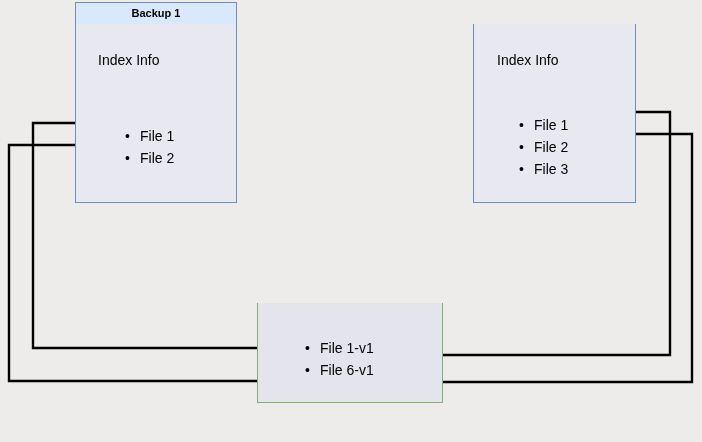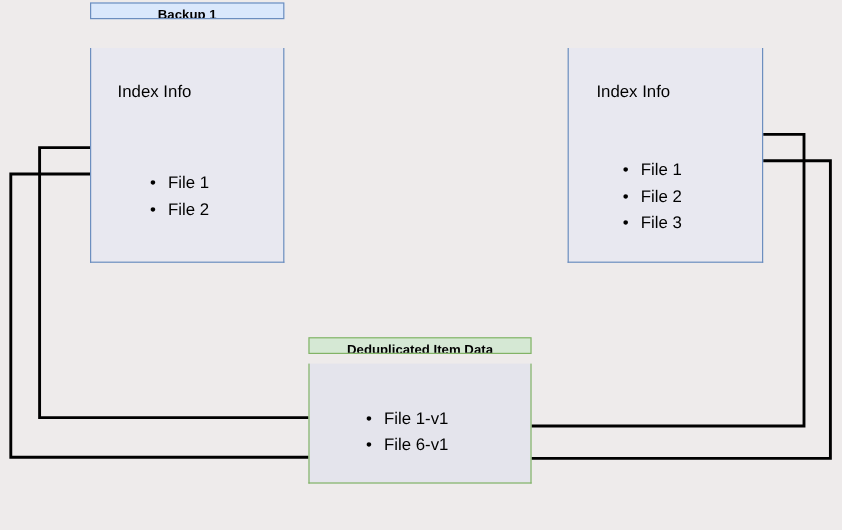--- a/index.html
+++ b/index.html
@@ -25,41 +25,40 @@
   .box-header {
     position: absolute;
     left: 0;
     top: 0;
     width: 100%;
     box-sizing: border-box;
     text-align: center;
     font-weight: bold;
     font-size: 11px;
     line-height: 20px;
-    height: 14px;
+    height: 30px;
     color: #000000;
     overflow: hidden;
     white-space: nowrap;
   }
   .box-body {
     position: absolute;
     left: 0;
     box-sizing: border-box;
     width: 100%;
   }
   
   .lane-blue .box-header {
     background: #dae8fc;
     border: 1px solid #6c8ebf;
   }
   .lane-blue .box-body {
     background: #e8e8f0;
     border: 1px solid #6c8ebf;
     border-top: none;
-    margin-top: 16px;
   }
   
   .lane-green .box-header {
     background: #d5e8d4;
     border: 1px solid #82b366;
   }
   .lane-green .box-body {
     background: #e4e4ec;
     border: 1px solid #82b366;
     border-top: none;
@@ -141,21 +140,20 @@
       <div class="index-label" style="left:23px; top:28px;">Index Info</div>
       <ul class="file-list" style="left:45px; top:90px;">
         <li>File 1</li>
         <li>File 2</li>
         <li>File 3</li>
       </ul>
     </div>
   </div>
 
   <div class="box lane-green" style="left:257px; top:281px; width:186px; height:156px;">
-    <div class="box-header">Deduplicated Item Data</div>
     <div class="box-body" style="top:22px; height:100px;">
       <ul class="file-list" style="left:47px; top:34px;">
         <li>File 1-v1</li>
         <li>File 6-v1</li>
       </ul>
     </div>
   </div>
 
 </div>
 

